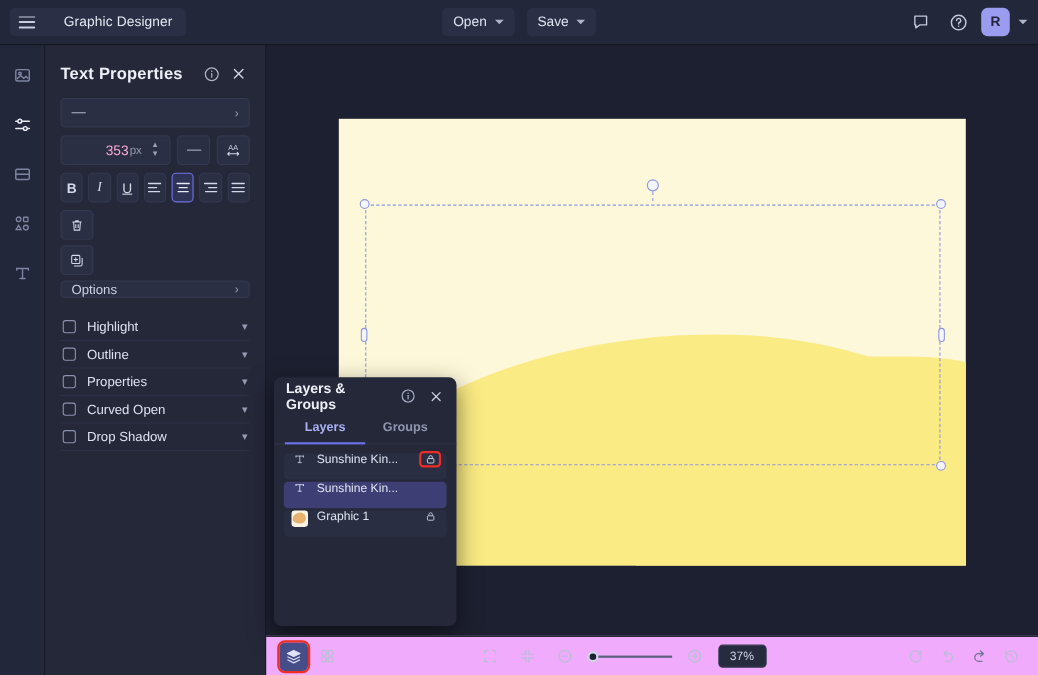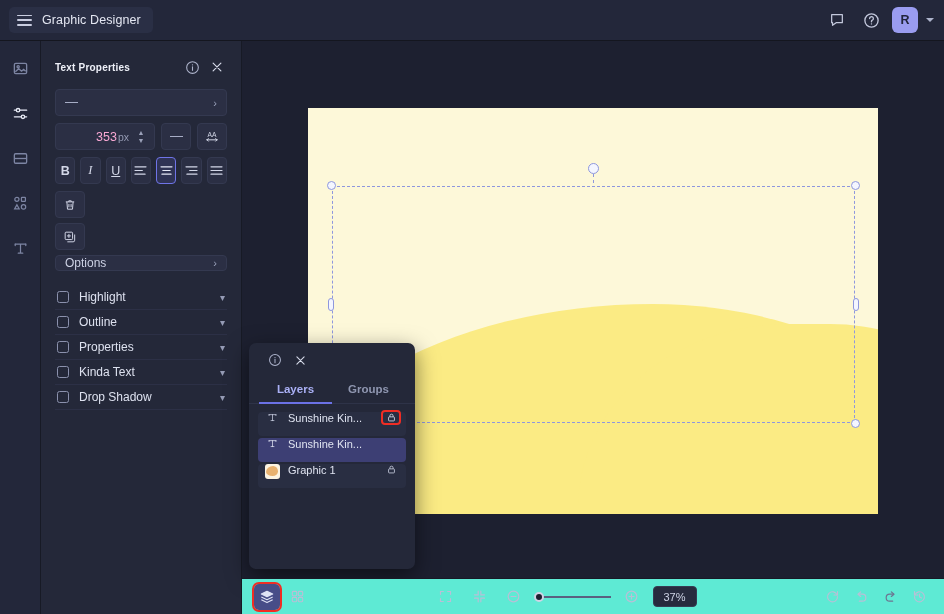--- a/index.html
+++ b/index.html
@@ -12,21 +12,21 @@
   #app { position: relative; width: 944px; height: 614px; }
 
   
   #topbar {
     position: absolute; left: 0; top: 0; width: 944px; height: 41px;
     background: #23273a;
     display: flex; align-items: center;
     border-bottom: 1px solid #14161f;
   }
   .tb-brand {
-    display: flex; align-items: center; gap: 10px;
+    display: flex; align-items: center; gap: 26px;
     margin-left: 9px; padding: 5px 12px 5px 8px;
     border-radius: 5px; background: #2a2f45;
     height: 26px;
   }
   .hamb { width: 15px; height: 11px; display: flex; flex-direction: column; justify-content: space-between; }
   .hamb i { display: block; height: 1.6px; background: #c9cde0; border-radius: 1px; }
   .brand-label { font-size: 12.5px; color: #e4e7f2; letter-spacing: .1px; }
 
   .tb-center { position: absolute; left: 50%; transform: translateX(-50%); display: flex; gap: 11px; }
   .tb-btn {
@@ -62,21 +62,21 @@
   }
   .rail-item.active svg { stroke: #e9ecf7; }
 
   
   #props {
     position: absolute; left: 41px; top: 41px; width: 201px; height: 573px;
     background: #242839; border-right: 1px solid #171a25;
     padding: 0 14px;
   }
   .panel-head { display: flex; align-items: center; height: 44px; margin-top: 4px; }
-  .panel-title { font-size: 10px; color: #eef0f8; font-weight: bold; flex: 1; letter-spacing: .2px; }
+  .panel-title { font-size: 15px; color: #eef0f8; font-weight: bold; flex: 1; letter-spacing: .2px; }
   .pi { width: 20px; height: 20px; display: flex; align-items: center; justify-content: center; cursor: pointer; margin-left: 5px; }
 
   .field-row { display: flex; gap: 6px; margin-bottom: 7px; }
   .ctl {
     background: #2b2f44; border: 1px solid #343950; border-radius: 4px;
     height: 27px; display: flex; align-items: center; color: #ccd1e3; font-size: 12px;
     cursor: pointer;
   }
   .font-select { flex: 1; justify-content: space-between; padding: 0 9px; }
   .dash { display: inline-block; width: 13px; height: 1.6px; background: #a7adc6; }
@@ -184,21 +184,21 @@
   .ly-thumb { width: 15px; height: 15px; border-radius: 3px; background: #fbf3e3; margin-left: 2px; margin-right: 2px; position: relative; overflow: hidden; }
   .ly-thumb::after { content: ""; position: absolute; left: 1px; top: 2px; width: 12px; height: 10px;
     background: #e8b170; border-radius: 60% 40% 45% 55% / 60% 55% 45% 40%; }
   .ly-name { flex: 1; font-size: 11px; color: #dfe3f0; margin-left: 6px; white-space: nowrap; overflow: hidden; }
   .lock { width: 16px; display: flex; align-items: center; justify-content: center; }
   .hl-box { outline: 2.2px solid #ef2d24; border-radius: 2px; }
 
   
   #bottom {
     position: absolute; left: 242px; top: 578px; width: 702px; height: 36px;
-    background: #5eead4; border-top: 1px solid #171a25;
+    background: #f0abfc; border-top: 1px solid #171a25;
     display: flex; align-items: center; padding: 0 12px;
   }
   .bb {
     width: 26px; height: 26px; border-radius: 5px; background: transparent;
     display: flex; align-items: center; justify-content: center; cursor: pointer; border: none;
   }
   .bb.on { background: #474d88; }
   .zoomwrap { display: flex; align-items: center; gap: 8px; margin: 0 auto; }
   .slider { width: 76px; height: 2px; background: #5a6080; position: relative; }
   .knob { position: absolute; left: -1px; top: -4px; width: 10px; height: 10px; border-radius: 50%;
@@ -219,20 +219,30 @@
   <div id="topbar">
     <div class="tb-brand">
       <span class="hamb">
           <i></i>
           <i></i>
           <i></i>
         </span>
       <span class="brand-label">Graphic Designer</span>
     </div>
 
+    <div class="tb-center">
+      <button class="tb-btn">
+        <span>Open</span>
+        <span class="caret"></span>
+      </button>
+      <button class="tb-btn">
+        <span>Save</span>
+        <span class="caret"></span>
+      </button>
+    </div>
 
     <div class="tb-right">
       <button class="icon-btn">
         <svg width="16" height="16" viewBox="0 0 18 18" fill="none" stroke="#c3c8dc" stroke-width="1.4">
           <path d="M3 3h12v9H8l-4 3v-3H3z" stroke-linejoin="round"></path>
         </svg>
       </button>
       <button class="icon-btn">
         <svg width="17" height="17" viewBox="0 0 18 18" fill="none" stroke="#c3c8dc" stroke-width="1.4">
           <circle cx="9" cy="9" r="7"></circle>
@@ -389,21 +399,21 @@
         <span class="acc-label">Outline</span>
         <span class="chev-d">▾</span>
       </div>
       <div class="acc">
         <span class="cbx"></span>
         <span class="acc-label">Properties</span>
         <span class="chev-d">▾</span>
       </div>
       <div class="acc">
         <span class="cbx"></span>
-        <span class="acc-label">Kinda Text</span>
+        <span class="acc-label">Curved Open</span>
         <span class="chev-d">▾</span>
       </div>
       <div class="acc">
         <span class="cbx"></span>
         <span class="acc-label">Drop Shadow</span>
         <span class="chev-d">▾</span>
       </div>
     </div>
   </div>
 
@@ -423,20 +433,21 @@
     <span class="h tl"></span>
     <span class="h tr"></span>
     <span class="h bl"></span>
     <span class="h br"></span>
     <span class="s lm"></span>
     <span class="s rm"></span>
   </div>
 
   <div id="layers">
     <div class="lp-head">
+      <span class="lp-title">Layers &amp; Groups</span>
       <span class="pi">
         <svg width="14" height="14" viewBox="0 0 18 18" fill="none" stroke="#aeb4cc" stroke-width="1.3">
           <circle cx="9" cy="9" r="7"></circle>
             <path d="M9 8.2v4.2" stroke-linecap="round"></path>
             <circle cx="9" cy="5.8" r=".8" fill="#aeb4cc" stroke="none"></circle>
         </svg>
       </span>
       <span class="pi">
         <svg width="13" height="13" viewBox="0 0 18 18" stroke="#d6dae9" stroke-width="1.5" stroke-linecap="round">
           <path d="M4 4l10 10M14 4L4 14"></path>

